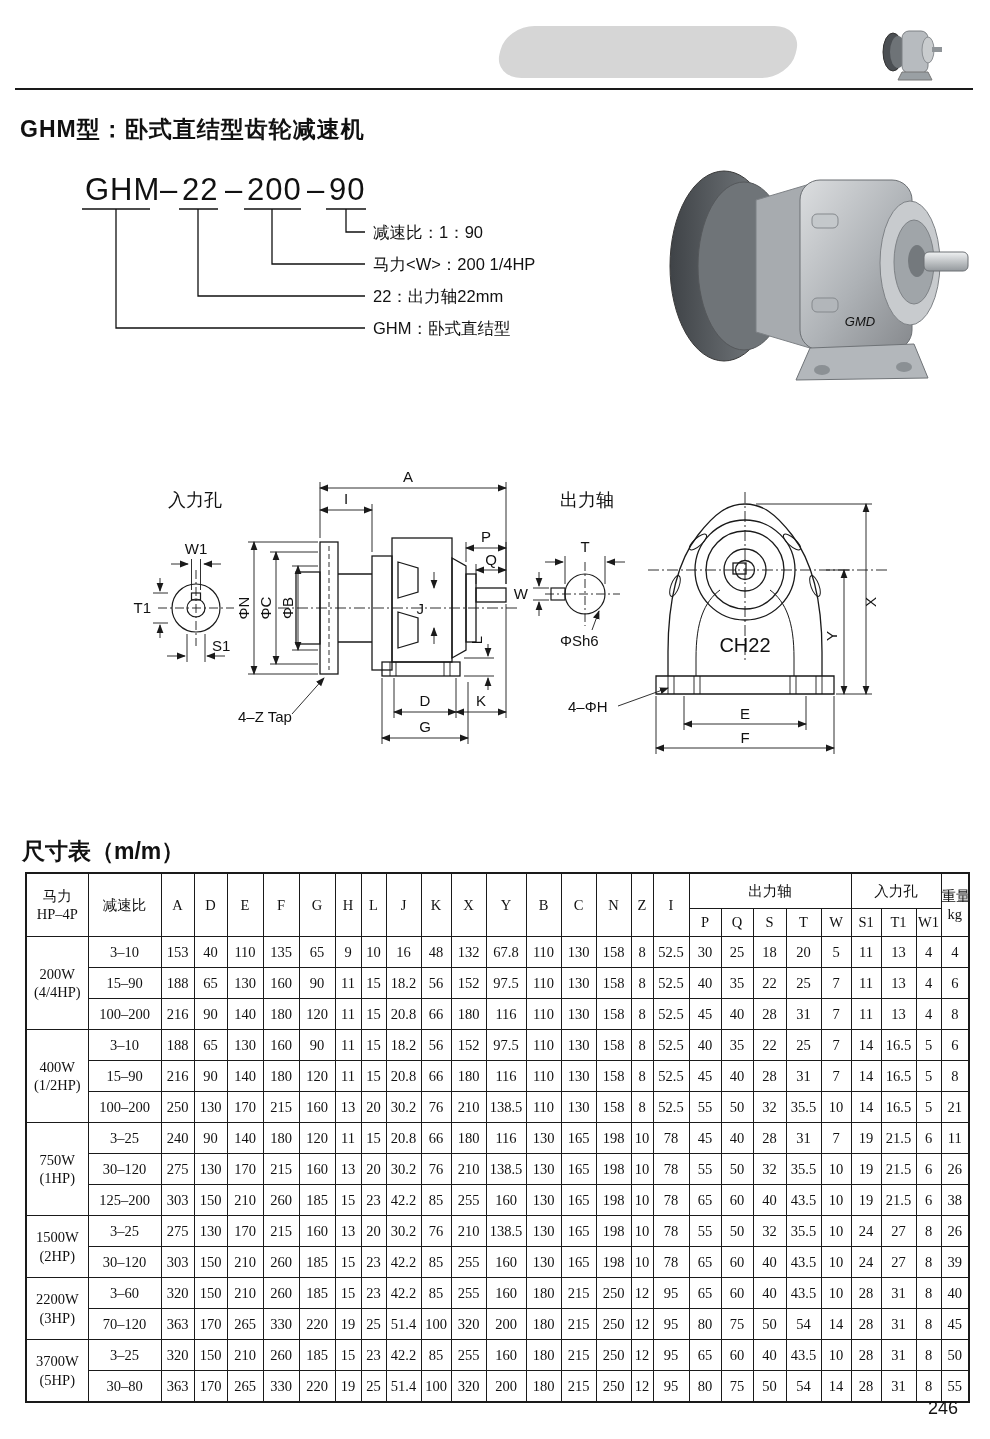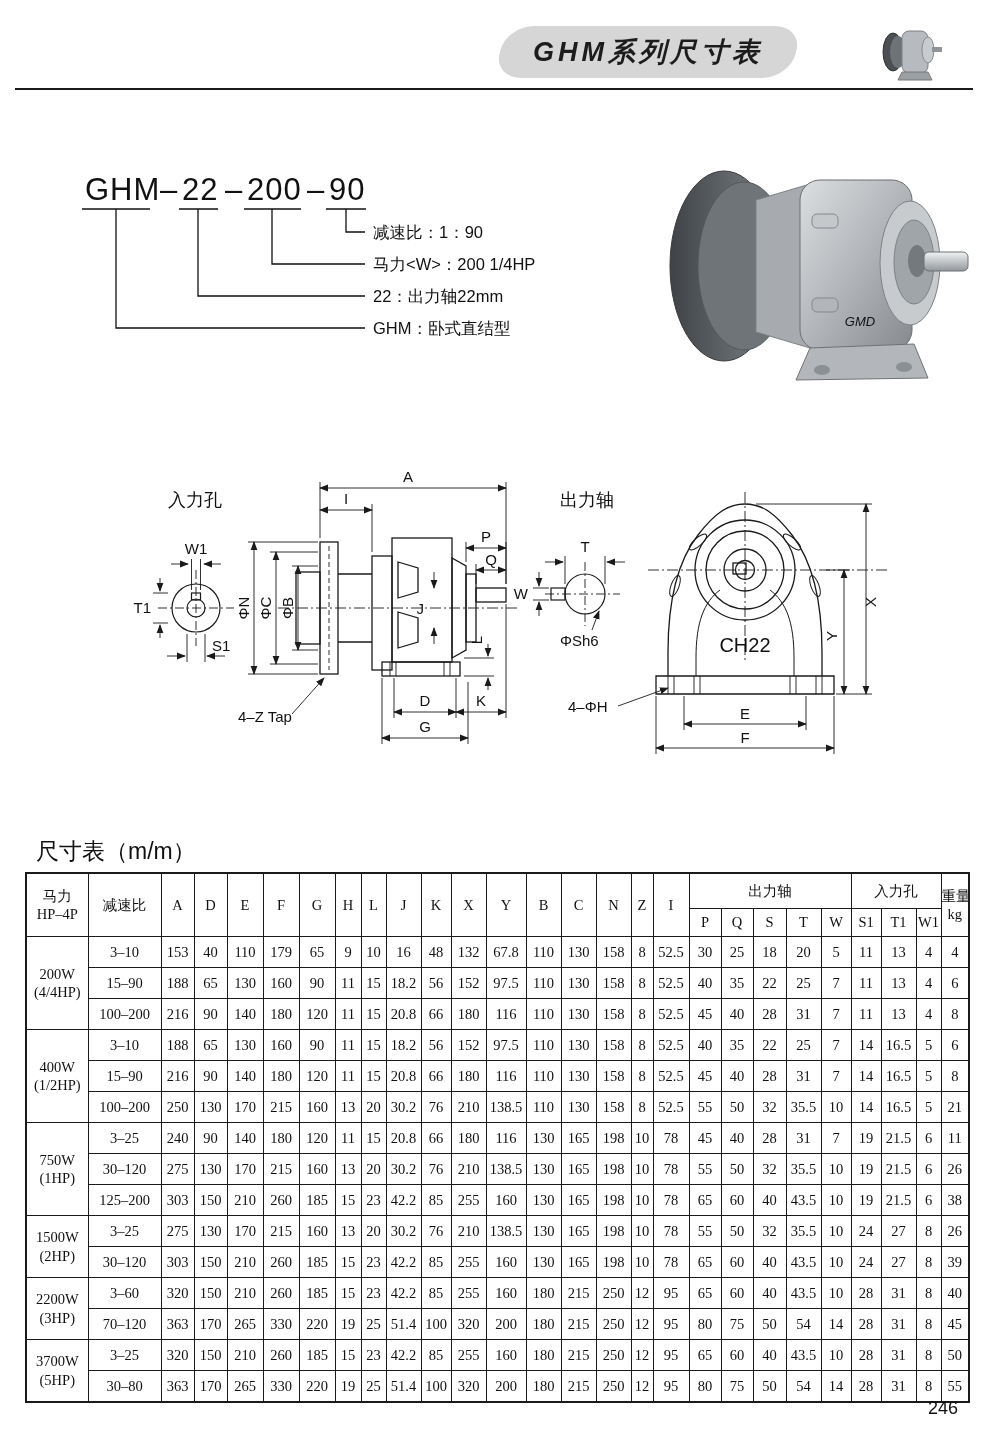--- a/index.html
+++ b/index.html
@@ -13,21 +13,21 @@
     position:absolute; left:500px; top:26px; width:296px; height:52px;
     background:#d6d6d6; border-radius:28px / 24px; transform:skewX(-14deg);
   }
   .badge-text {
     position:absolute; left:500px; top:26px; width:296px; height:52px;
     display:flex; align-items:center; justify-content:center;
     font-style:italic; font-weight:bold; font-size:27px; letter-spacing:4px; color:#1c1c1c;
   }
   .rule { position:absolute; left:15px; top:88px; width:958px; height:2px; background:#1a1a1a; }
   .intro-title { position:absolute; left:20px; top:114px; font-size:23px; font-weight:bold; letter-spacing:1px; }
-  .section-title { position:absolute; left:36px; top:836px; font-size:23px; font-weight:normal; }
+  .section-title { position:absolute; left:22px; top:836px; font-size:23px; font-weight:bold; }
   .pageno { position:absolute; left:928px; top:1398px; font-size:18px; }
 
   svg text { font-family:"Liberation Sans", sans-serif; fill:#111; }
 
   
   .dim-table {
     position:absolute; left:25px; top:872px; width:943px;
     border-collapse:collapse; table-layout:fixed; font-size:14.5px;font-family:Liberation Serif, serif;
   }
   .dim-table td, .dim-table th {
@@ -39,33 +39,33 @@
   .dim-table thead tr:last-child th { height:27px; }
   .dim-table tbody td { height:30px; }
   .dim-table .two-line div { line-height:1.25; }
 </style>
 </head>
 <body>
 
 <div class="page">
 
   <div class="badge"></div>
-  <div class="badge-text">GHM系列尺寸表</div>
 
   <svg style="position:absolute;left:878px;top:16px" width="66" height="70" viewBox="0 0 66 70">
     <ellipse cx="15" cy="36" rx="10" ry="19" fill="#4b4f53" stroke="#333"></ellipse>
     <ellipse cx="20" cy="36" rx="8" ry="16" fill="#6e7377"></ellipse>
     <rect x="24" y="15" width="26" height="42" rx="7" fill="#b7bbbf" stroke="#7c8084"></rect>
     <ellipse cx="50" cy="34" rx="6" ry="13" fill="#c9ccce" stroke="#8a8e92"></ellipse>
     <rect x="54" y="31" width="10" height="5" fill="#8f9498"></rect>
     <path d="M24 56 L50 56 L54 64 L20 64 Z" fill="#9aa0a4" stroke="#777"></path>
   </svg>
 
   <div class="rule"></div>
 
+  <div class="intro-title">GHM型：卧式直结型齿轮减速机</div>
 
   <svg style="position:absolute;left:20px;top:160px" width="700" height="192" viewBox="0 0 700 192">
     <g font-size="31" letter-spacing="1">
       <text x="65" y="40">GHM</text>
       <text x="140" y="40">–</text>
       <text x="162" y="40">22</text>
       <text x="205" y="40">–</text>
       <text x="227" y="40">200</text>
       <text x="287" y="40">–</text>
       <text x="309" y="40">90</text>
@@ -379,21 +379,21 @@
     <tbody>
         <tr>
           <td rowspan="3" class="two-line">
             <div>200W</div>
             <div>(4/4HP)</div>
           </td>
           <td>3–10</td>
           <td>153</td>
           <td>40</td>
           <td>110</td>
-          <td>179</td>
+          <td>135</td>
           <td>65</td>
           <td>9</td>
           <td>10</td>
           <td>16</td>
           <td>48</td>
           <td>132</td>
           <td>67.8</td>
           <td>110</td>
           <td>130</td>
           <td>158</td>

